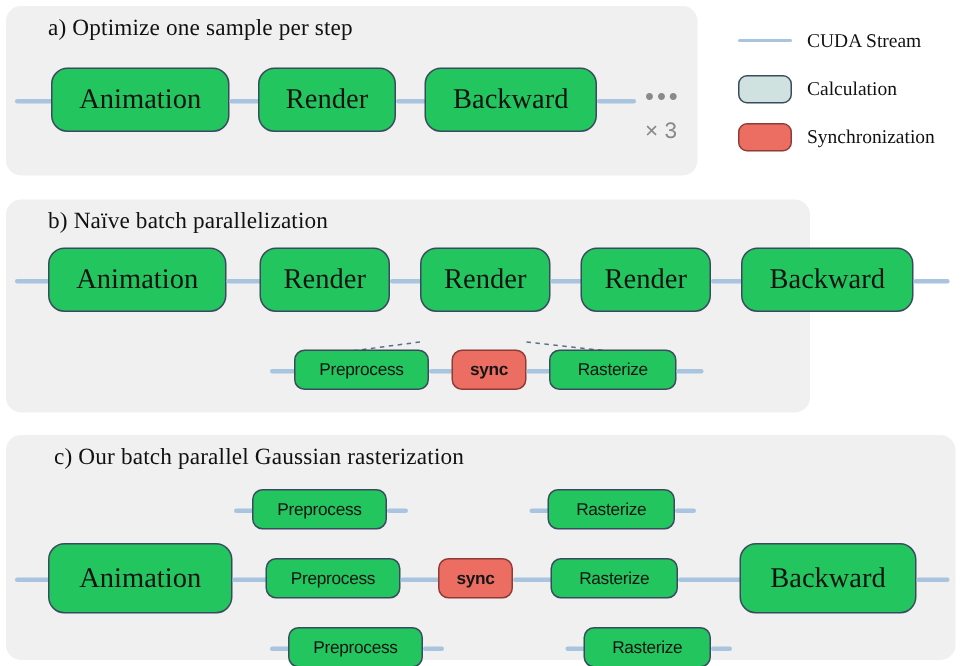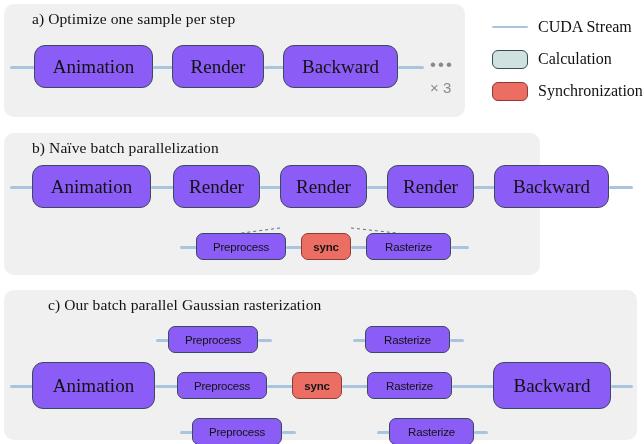--- a/index.html
+++ b/index.html
@@ -24,35 +24,35 @@
   .panel-title{
     position:absolute;
     font-family:"Liberation Serif", serif;
     font-size:15.5px;
     color:#111111;
     white-space:nowrap;
     letter-spacing:0.1px;
   }
   #title-a{left:28px; top:6px;font-family:Liberation Serif, serif;}
   #title-b{left:28px; top:6px;}
-  #title-c{left:44px; top:6px;}
+  #title-c{left:32px; top:6px;}
 
   
   .line{
     position:absolute;
     height:2.5px;
     background:#a8c4de;
     border-radius:2px;
   }
 
   
   .box{
     position:absolute;
     box-sizing:border-box;
-    background:#8b5cf6;
+    background:#22c55e;
     border:1.3px solid #3a4a5e;
     border-radius:9px;
     display:flex;
     align-items:center;
     justify-content:center;
     color:#121212;
     white-space:nowrap;
   }
   .box.serif{
     font-family:"Liberation Serif", serif;
@@ -86,21 +86,21 @@
     font-size:15px;
     color:#8a8a8a;
     line-height:1;
   }
 
   
   #legend{position:absolute;left:470px;top:4px;width:174px;height:120px;}
   .legend-row{position:absolute;height:22px;display:flex;align-items:center;}
   .legend-label{
     font-family:"Liberation Serif", serif;
-    font-size:16px;
+    font-size:13px;
     color:#121212;
     white-space:nowrap;
   }
   .sw-line{
     width:36px;height:2.5px;background:#a8c4de;border-radius:2px;
     margin-right:10px;
   }
   .sw-box{
     width:36px;height:19px;box-sizing:border-box;
     border:1.3px solid #3a4a5e;border-radius:6px;

